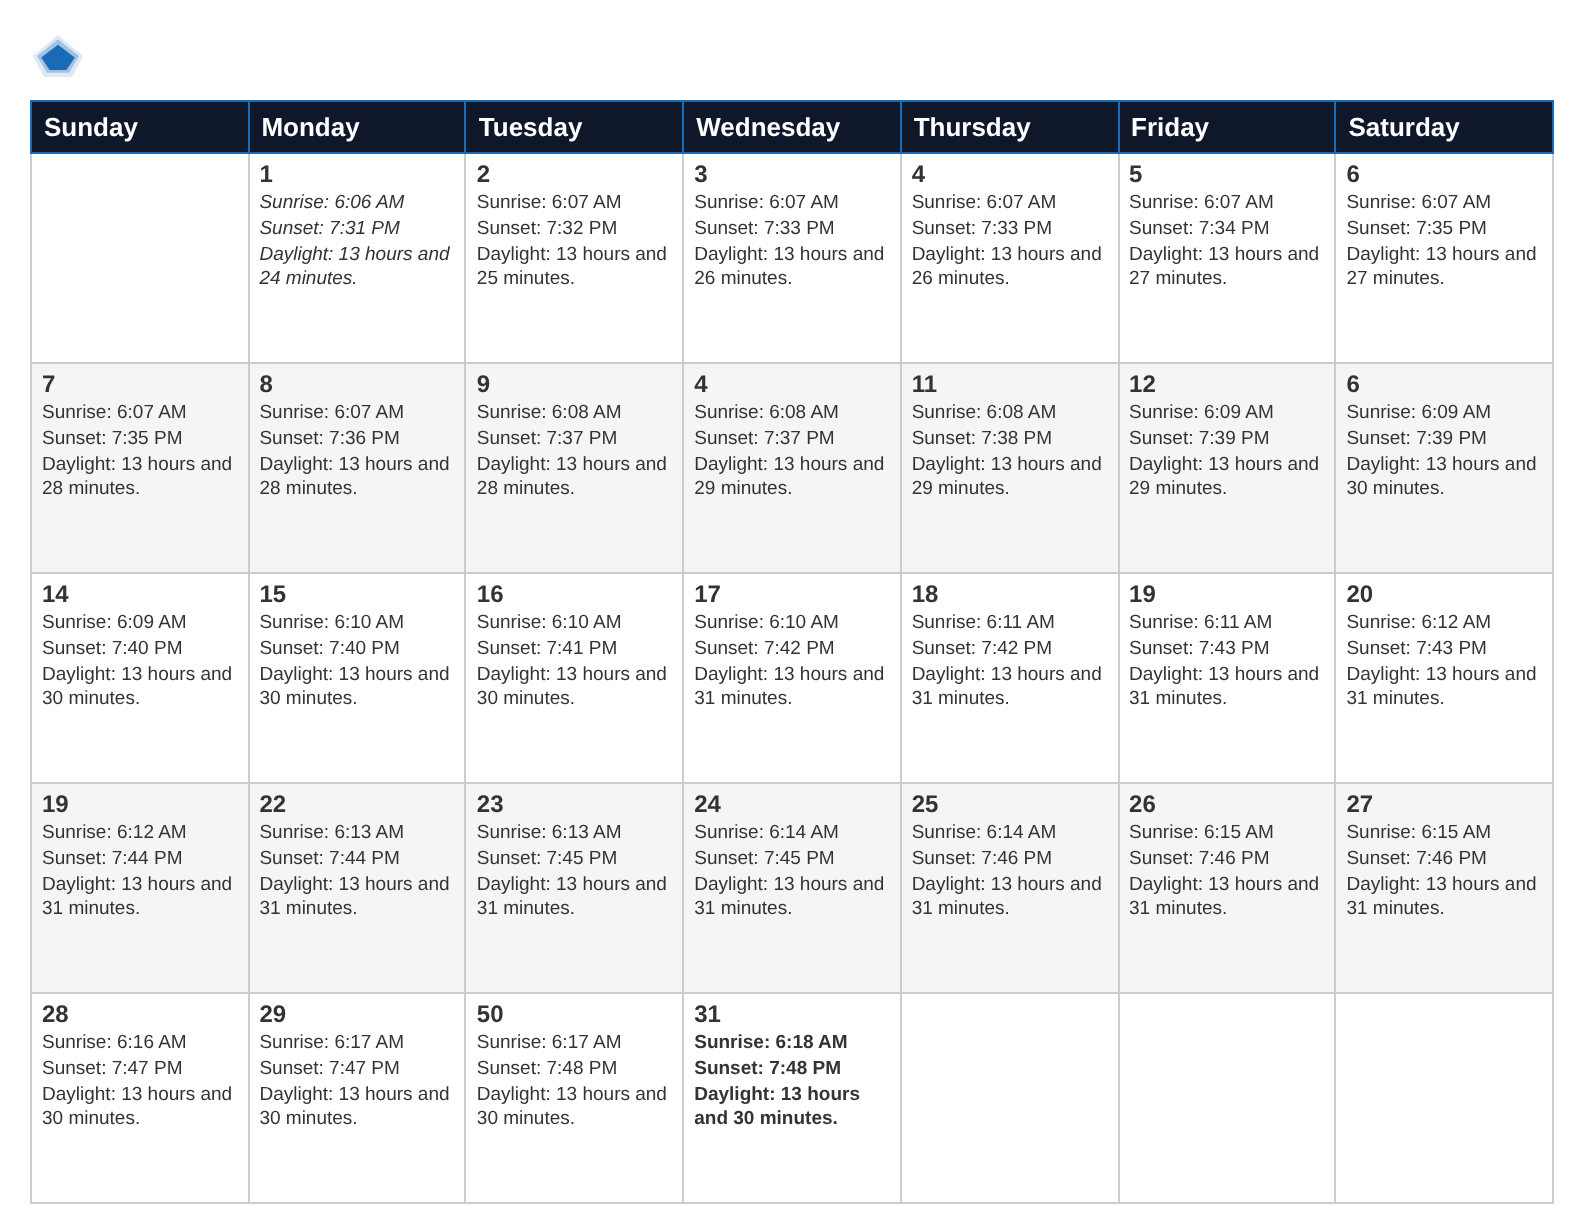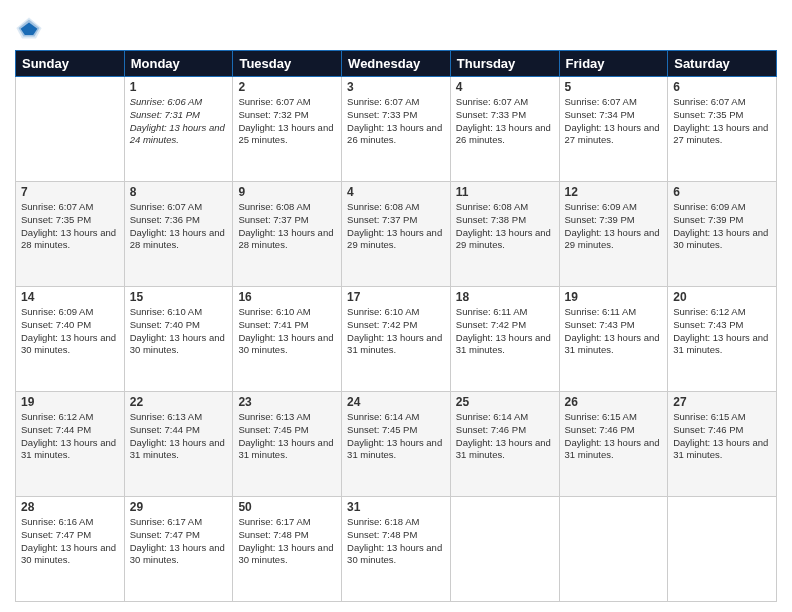--- a/index.html
+++ b/index.html
@@ -327,21 +327,21 @@
 Daylight: 13 hours and 30 minutes.</div>
           </td>
           <td>
             <span class="day-number">50</span>
             <div class="cell-content" style="white-space: pre-line;">Sunrise: 6:17 AM
 Sunset: 7:48 PM
 Daylight: 13 hours and 30 minutes.</div>
           </td>
           <td>
             <span class="day-number">31</span>
-            <div class="cell-content" style="white-space: pre-line;">Sunrise: 6:18 AM
+            <div class="cell-content" style="white-space: pre-line; font-weight: bold;">Sunrise: 6:18 AM
 Sunset: 7:48 PM
 Daylight: 13 hours and 30 minutes.</div>
           </td>
           <td class="empty-cell"></td>
           <td class="empty-cell"></td>
           <td class="empty-cell"></td>
         </tr>
       </tbody>
   </table>
 </div>

